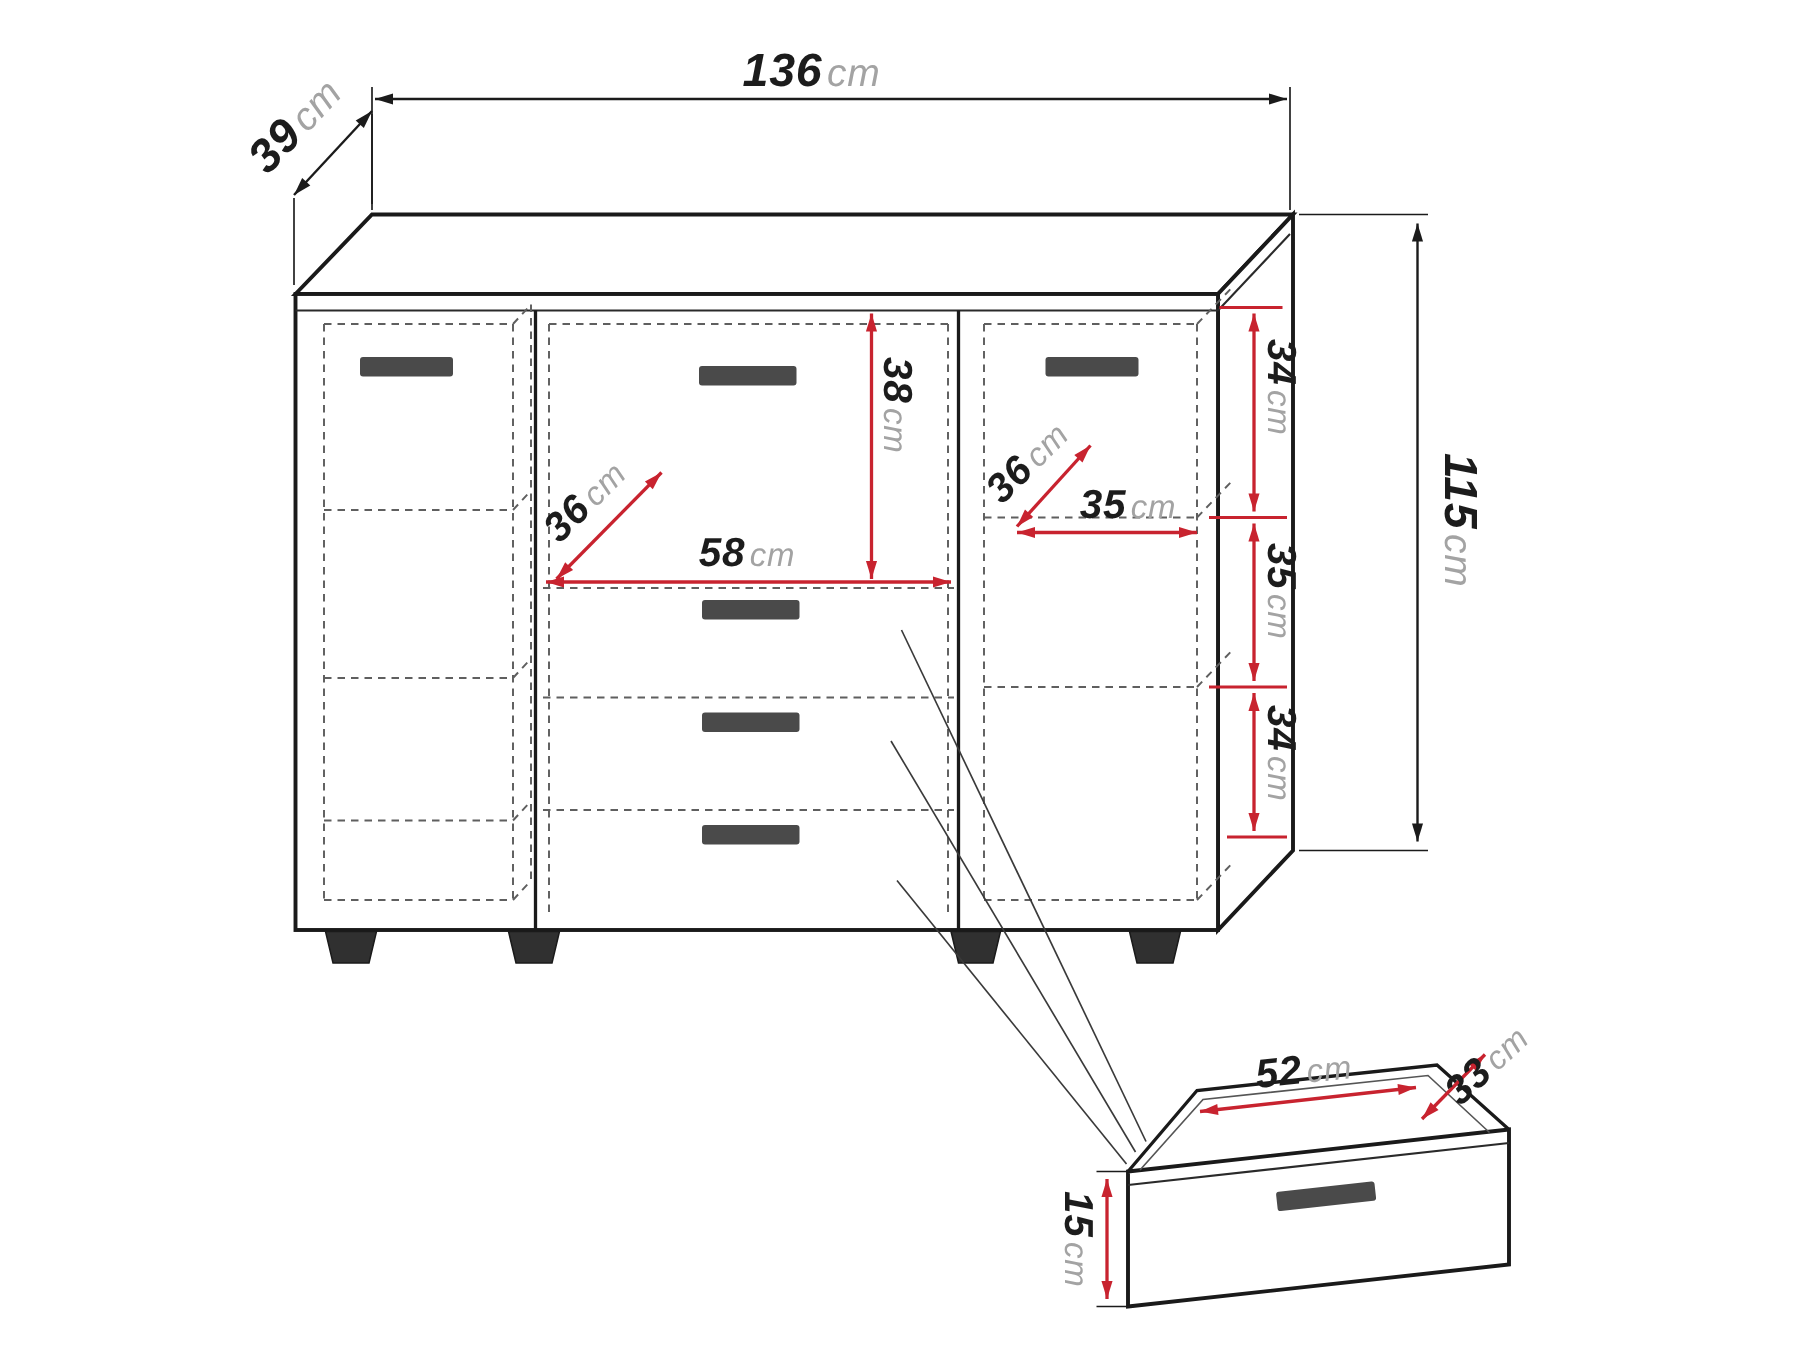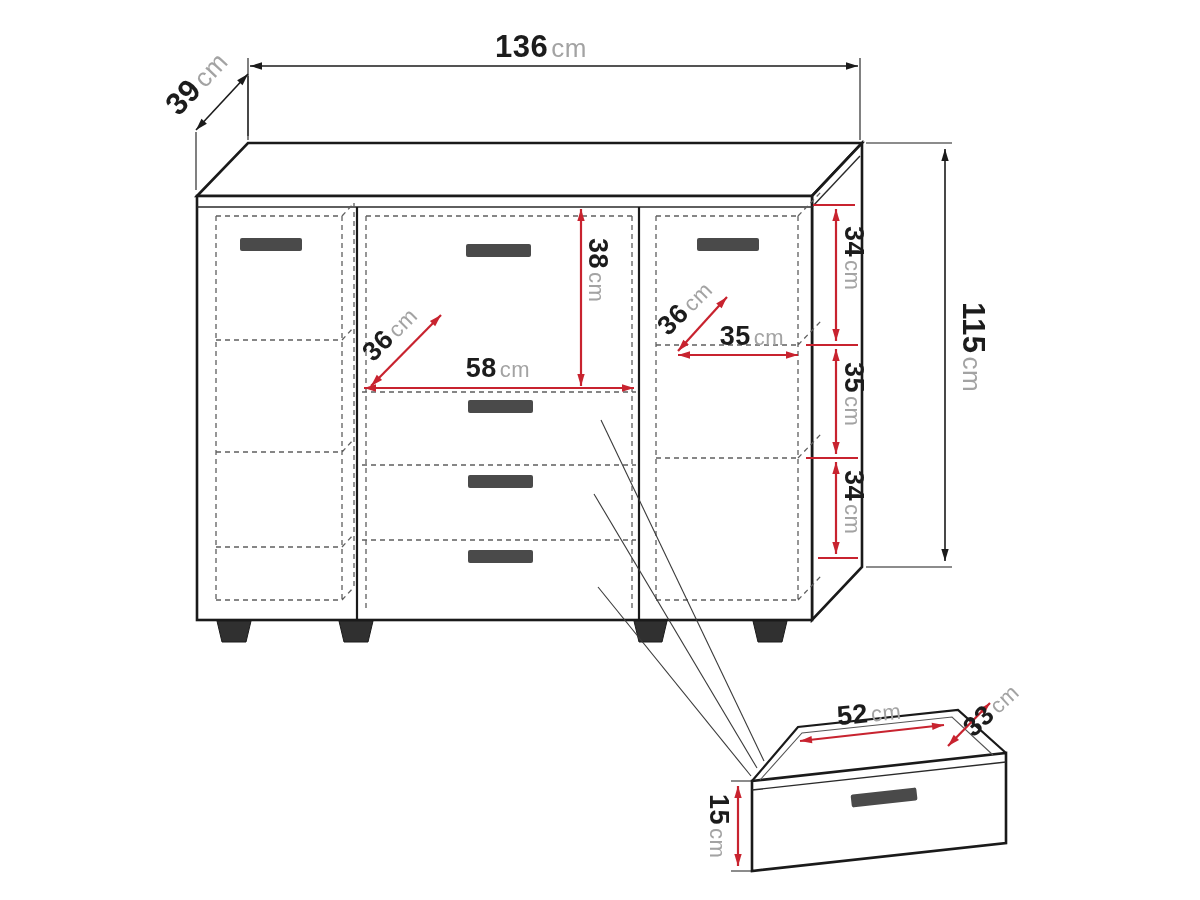--- a/index.html
+++ b/index.html
@@ -1,16 +1,16 @@
 <!DOCTYPE html>
 <html><head>
 <meta charset="utf-8">
 <style>
   html,body{margin:0;padding:0;background:#ffffff;}
-  .stage{position:relative;width:1200px;height:900px;background:#ffffff;overflow:hidden;}
+  .stage{position:relative;width:1200px;height:900px;background:#ffffff;overflow:hidden;font-style:italic;}
   svg{display:block;}
   text{font-family:"Liberation Sans", sans-serif;}
   .num{font-weight:bold;fill:#1c1c1c;font-size:27px;letter-spacing:.5px;}
   .unit{fill:#a3a3a3;font-size:22px;letter-spacing:.5px;}
   .num.lg{font-size:31px;}
   .unit.lg{font-size:26px;}
   .outline{fill:#ffffff;stroke:#1a1a1a;stroke-width:2.6;stroke-linejoin:miter;}
   .line2{stroke:#1a1a1a;stroke-width:2.2;fill:none;}
   .line1{stroke:#2a2a2a;stroke-width:1.4;fill:none;}
   .thin{stroke:#555555;stroke-width:1.1;fill:none;}

